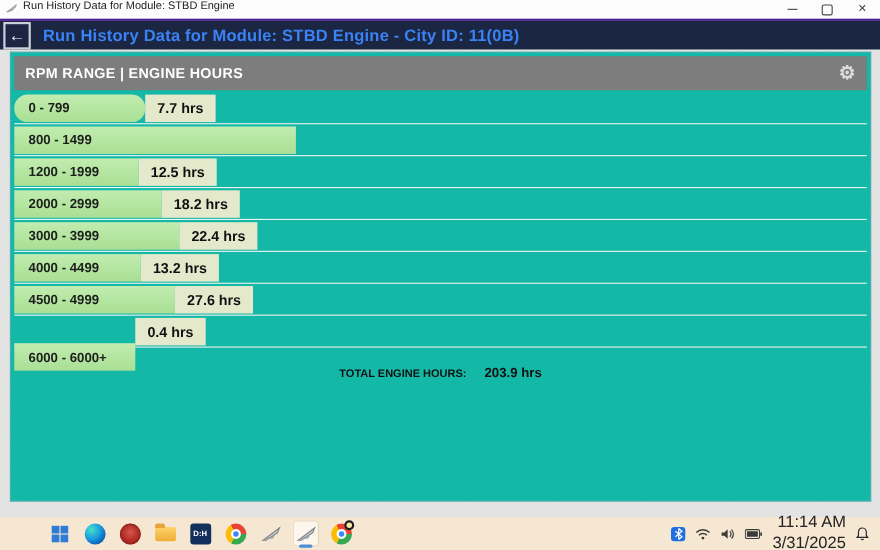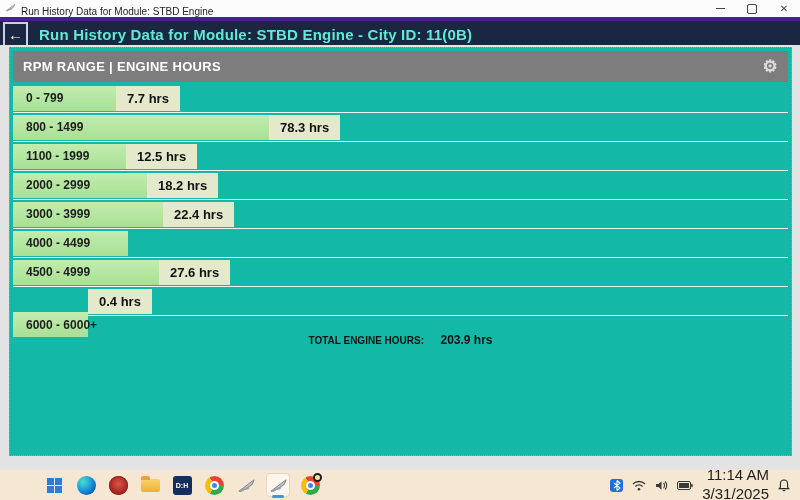--- a/index.html
+++ b/index.html
@@ -1,33 +1,33 @@
 <!DOCTYPE html>
 <html><head>
 <meta charset="utf-8">
 <style>
   html,body{margin:0;padding:0;width:800px;height:500px;overflow:hidden;
     font-family:"Liberation Sans",sans-serif;background:#e3e3e3;position:relative;}
 
   
-  .titlebar{height:17px;background:#fcfcfc;display:flex;align-items:flex-end;
-    padding-left:5px;gap:5px;border-bottom:4px solid #4c1d95;}
+  .titlebar{height:17px;background:#fcfcfc;display:flex;align-items:flex-start;
+    padding-left:5px;gap:5px;border-bottom:2px solid #4c1d95;}
   .titlebar-title{font-size:10px;color:#222;}
   .win-controls{margin-left:auto;display:flex;height:100%;}
   .win-btn{width:32px;height:100%;display:flex;align-items:center;justify-content:center;color:#444;cursor:default;}
   .glyph-min{width:9px;height:1px;background:#444;display:block;}
   .glyph-max{width:8px;height:8px;border:1px solid #444;border-radius:2px;display:block;}
   .glyph-close{font-size:10px;line-height:1;}
 
   
   .app-header{height:27px;background:#1b2642;display:flex;align-items:center;gap:11px;
     padding-left:3px;border-bottom:1px solid #8d939e;}
   .back-btn{width:21px;height:21px;flex:0 0 auto;background:#1b2642;border:2px solid #ccd1d9;
     color:#fff;display:flex;align-items:center;justify-content:center;font-size:15px;font-weight:bold;cursor:pointer;}
-  .app-title{color:#5eead4;font-weight:bold;font-size:15px;letter-spacing:.2px;}
+  .app-title{color:#3b82f6;font-weight:bold;font-size:15px;letter-spacing:.2px;}
 
   
   .desktop{position:absolute;top:45px;left:0;right:0;bottom:30px;background:#e3e3e3;}
   .panel{position:absolute;left:9px;right:8px;top:2px;height:409px;background:#14b8a6;
     border:1px dotted #8aa3bb;padding:3px;box-sizing:border-box;}
   .section-header{height:31px;background:#7d7d7d;display:flex;align-items:center;
     padding:0 10px;color:#fff;font-weight:bold;font-size:13px;letter-spacing:.3px;}
   .gear{margin-left:auto;color:#dcdcdc;font-size:17px;line-height:1;cursor:pointer;}
 
   .rows{margin-top:2px;}
@@ -108,48 +108,48 @@
 </div>
 
 <div class="desktop">
   <div class="panel">
     <div class="section-header">
       <span>RPM RANGE | ENGINE HOURS</span>
       <span class="gear">⚙</span>
     </div>
     <div class="rows">
         <div class="bar-row">
-          <div class="bar" style="width: 103px;">0 - 799</div>
+          <div class="bar" style="width: 119px; border-radius: 12px;">0 - 799</div>
           <div class="chip">7.7 hrs</div>
         </div>
         <div class="bar-row">
           <div class="bar" style="width: 256px;">800 - 1499</div>
-          <div class="chip">78.3 hrs</div>
-        </div>
-        <div class="bar-row">
-          <div class="bar" style="width: 113px;">1100 - 1999</div>
+        </div>
+        <div class="bar-row">
+          <div class="bar" style="width: 113px;">1200 - 1999</div>
           <div class="chip">12.5 hrs</div>
         </div>
         <div class="bar-row">
           <div class="bar" style="width: 134px;">2000 - 2999</div>
           <div class="chip">18.2 hrs</div>
         </div>
         <div class="bar-row">
           <div class="bar" style="width: 150px;">3000 - 3999</div>
           <div class="chip">22.4 hrs</div>
         </div>
         <div class="bar-row">
           <div class="bar" style="width: 115px;">4000 - 4499</div>
+          <div class="chip">13.2 hrs</div>
         </div>
         <div class="bar-row">
           <div class="bar" style="width: 146px;">4500 - 4999</div>
           <div class="chip">27.6 hrs</div>
         </div>
         <div class="bar-row">
-          <div class="bar" style="width: 75px; margin-top: 47px;">6000 - 6000+</div>
+          <div class="bar" style="width: 110px; margin-top: 47px;">6000 - 6000+</div>
           <div class="chip">0.4 hrs</div>
         </div>
       </div>
     <div class="total-row">
       <span class="total-label">TOTAL ENGINE HOURS:</span>
       <span class="total-value">203.9 hrs</span>
     </div>
   </div>
 </div>
 

